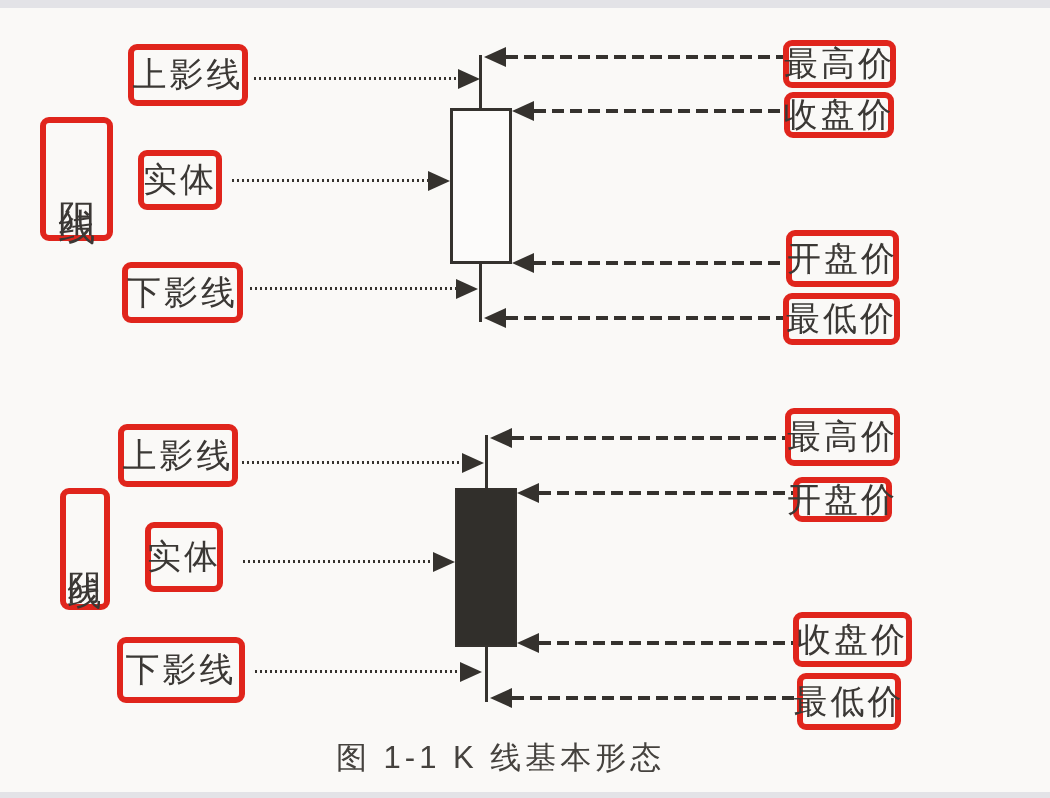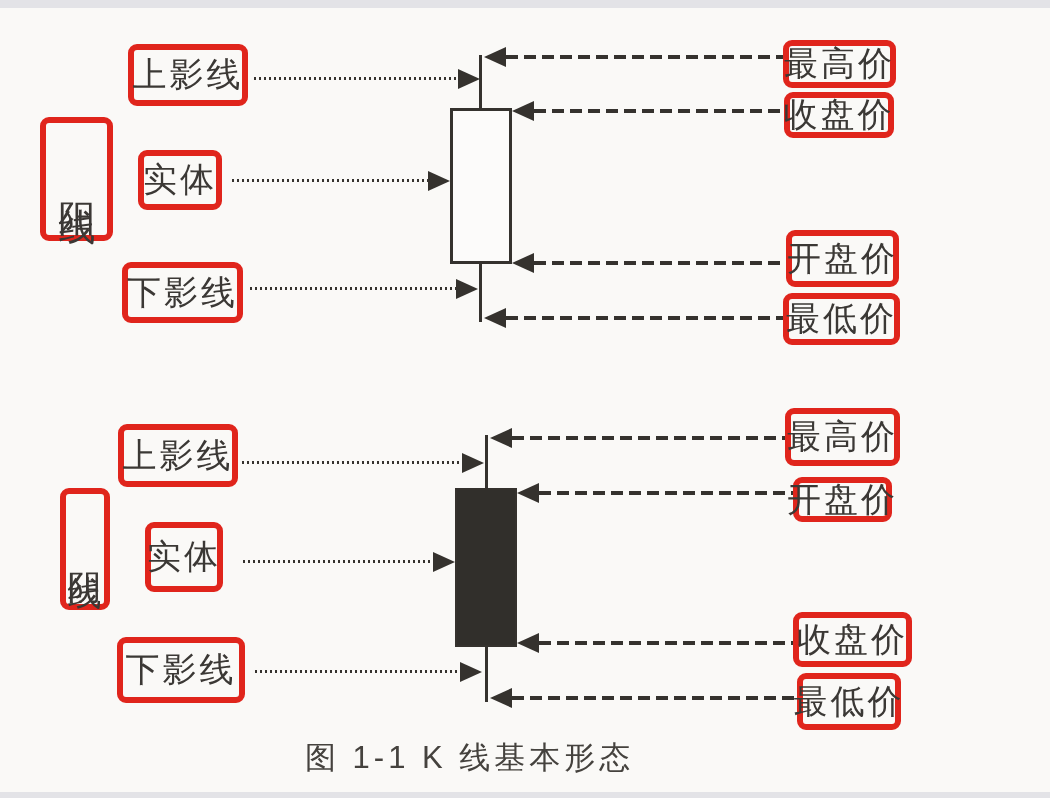--- a/index.html
+++ b/index.html
@@ -129,15 +129,15 @@
 
   <div class="arrow-l" style="left:517px;top:483px;"></div>
   <div class="dashline" style="left:539px;top:491px;width:254px;"></div>
 
   <div class="arrow-l" style="left:517px;top:633px;"></div>
   <div class="dashline" style="left:539px;top:641px;width:254px;"></div>
 
   <div class="arrow-l" style="left:490px;top:688px;"></div>
   <div class="dashline" style="left:512px;top:696px;width:285px;"></div>
 
-  <div class="caption" style="left:305px;top:737px;text-align:center;">图 1-1   K 线基本形态</div>
+  <div class="caption" style="left:336px;top:737px;text-align:center;">图 1-1   K 线基本形态</div>
 
 </div>
 
 </body></html>

